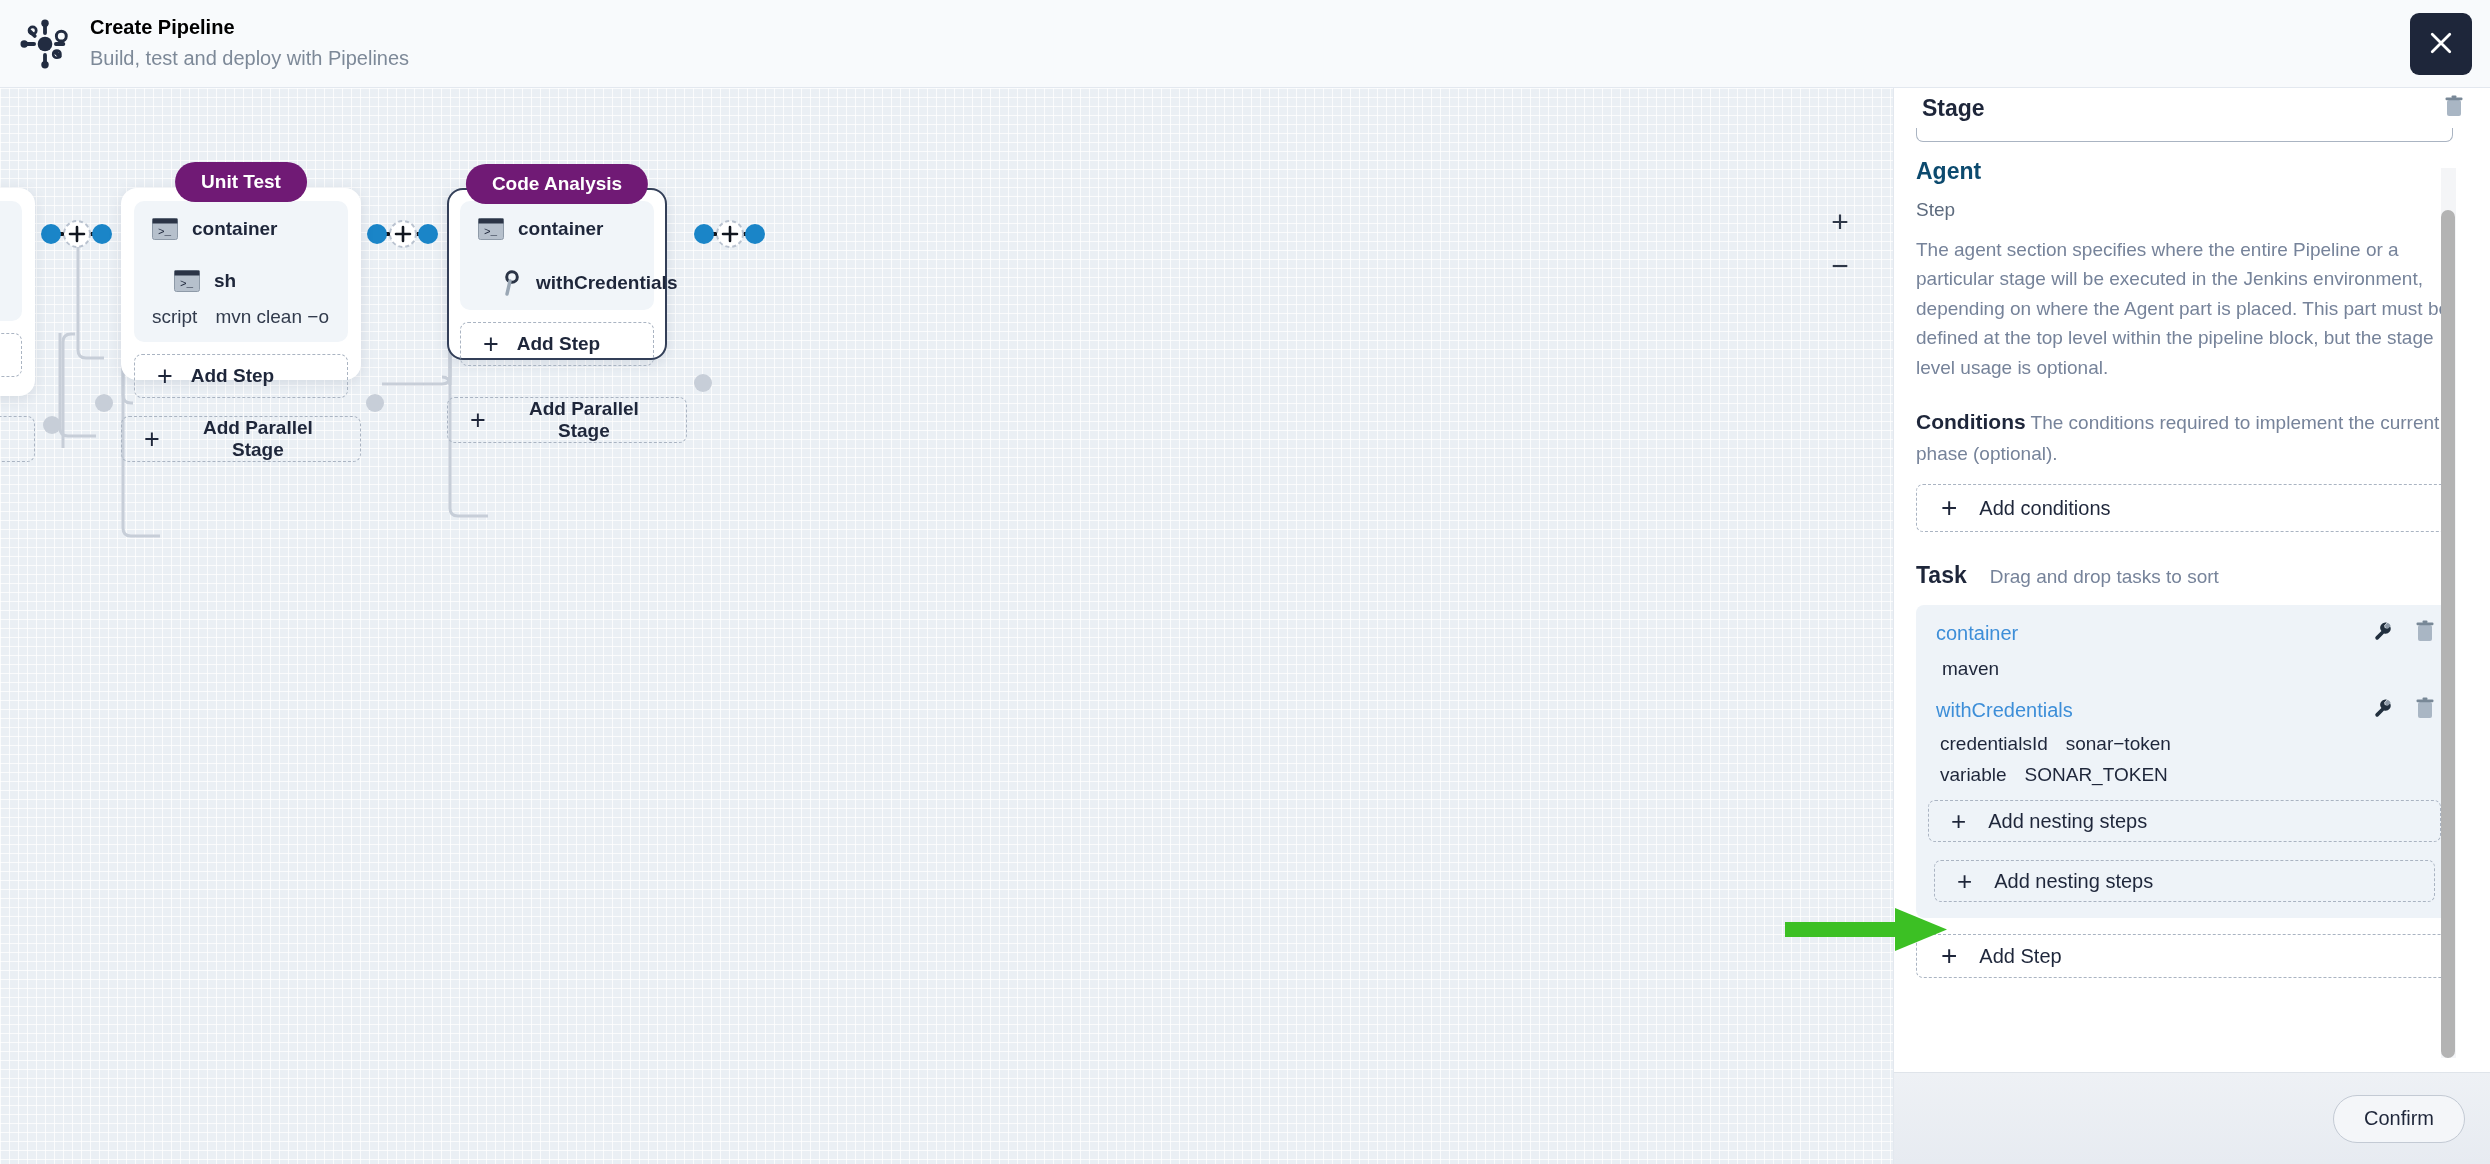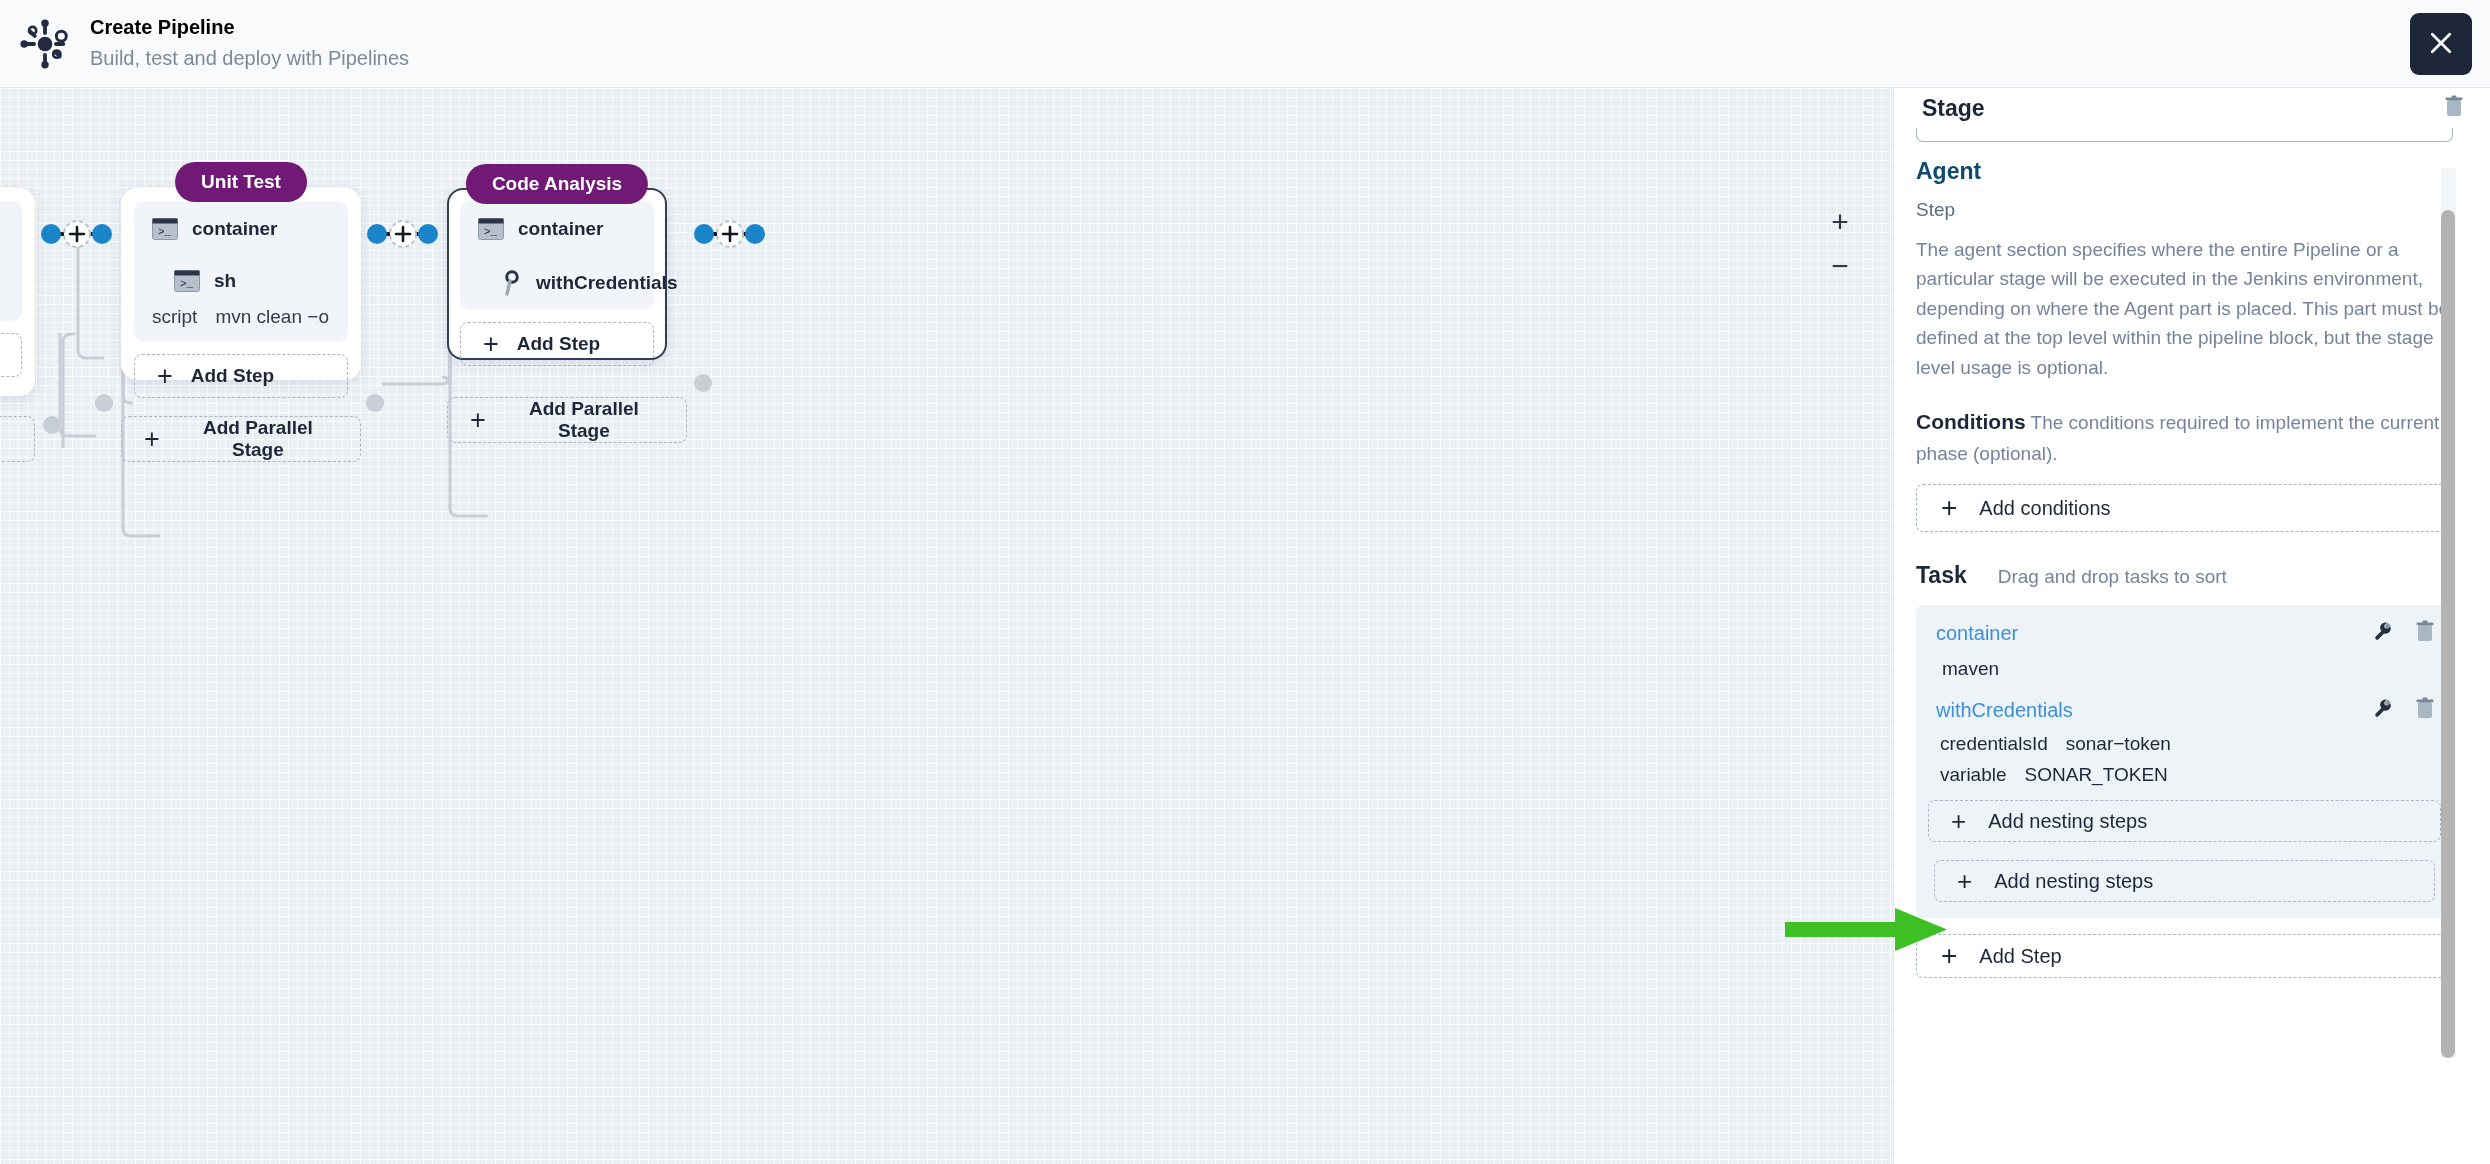--- a/index.html
+++ b/index.html
@@ -142,21 +142,21 @@
   .cond-block b { color: #1e263a; font-size: 21px; }
   .panel-dashed {
     width: 100%; height: 48px; margin-top: 16px;
     border: 1.5px dashed #aab4c2; border-radius: 7px; background: transparent;
     display: flex; align-items: center; gap: 22px; padding-left: 24px;
     font-size: 20px; color: #1e263a; cursor: pointer;
     font-family: "Liberation Sans", sans-serif;
   }
   .panel-dashed .plus { font-size: 28px; font-weight: 300; line-height: 1; }
 
-  .task-head { margin-top: 30px; display: flex; align-items: baseline; gap: 31px; }
+  .task-head { margin-top: 30px; display: flex; align-items: baseline; gap: 23px; }
   .task-head b { font-size: 23px; color: #1e263a; }
   .task-head span { font-size: 19px; color: #76839a; }
 
   .task-group { background: #eef3f8; border-radius: 8px; margin-top: 16px; padding: 14px 12px 16px 12px; }
   .task-item-head {
     display: flex; align-items: center; justify-content: space-between;
     padding: 0 6px 0 8px; height: 28px;
   }
   .task-item-name { font-size: 20px; color: #3d8ed8; cursor: pointer; }
   .task-actions { display: flex; align-items: center; gap: 22px; }
@@ -453,20 +453,23 @@
       <button class="panel-dashed" style="height:44px;">
         <span class="plus">+</span>
         <span>Add Step</span>
       </button>
 
     </div>
 
     <div class="scroll-track"></div>
     <div class="scroll-thumb"></div>
 
+    <div class="panel-foot">
+      <button class="confirm-btn">Confirm</button>
+    </div>
   </div>
 
   <svg class="arrow" width="170" height="54">
     <g fill="#3cc024">
       <rect x="0" y="19" width="120" height="15"></rect>
       <polygon points="110,5 162,26.5 110,48"></polygon>
     </g>
   </svg>
 
 </div>

